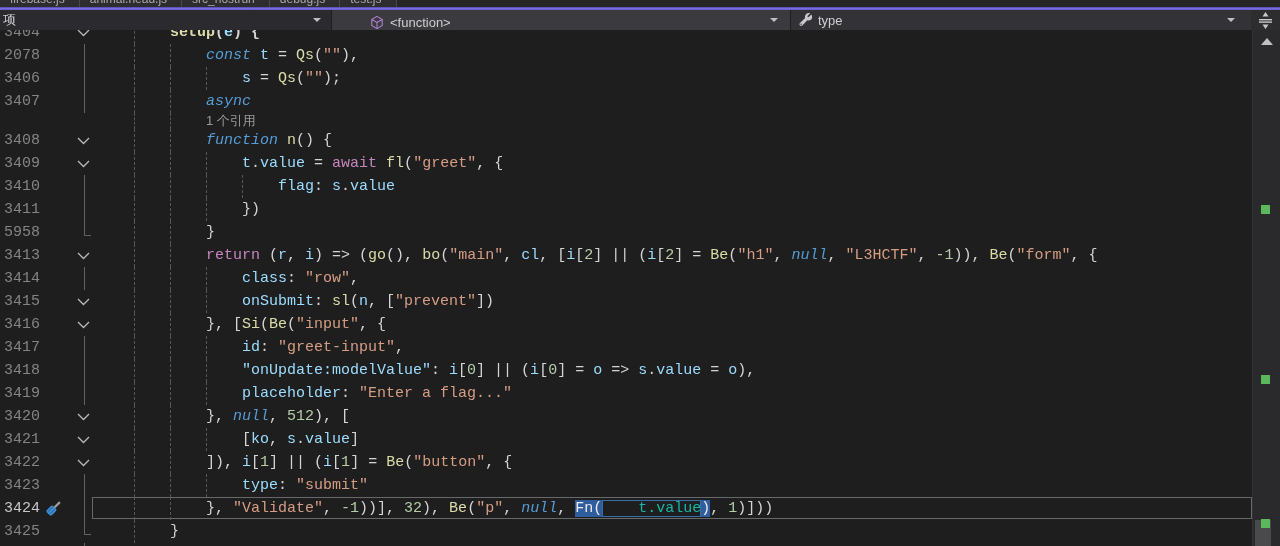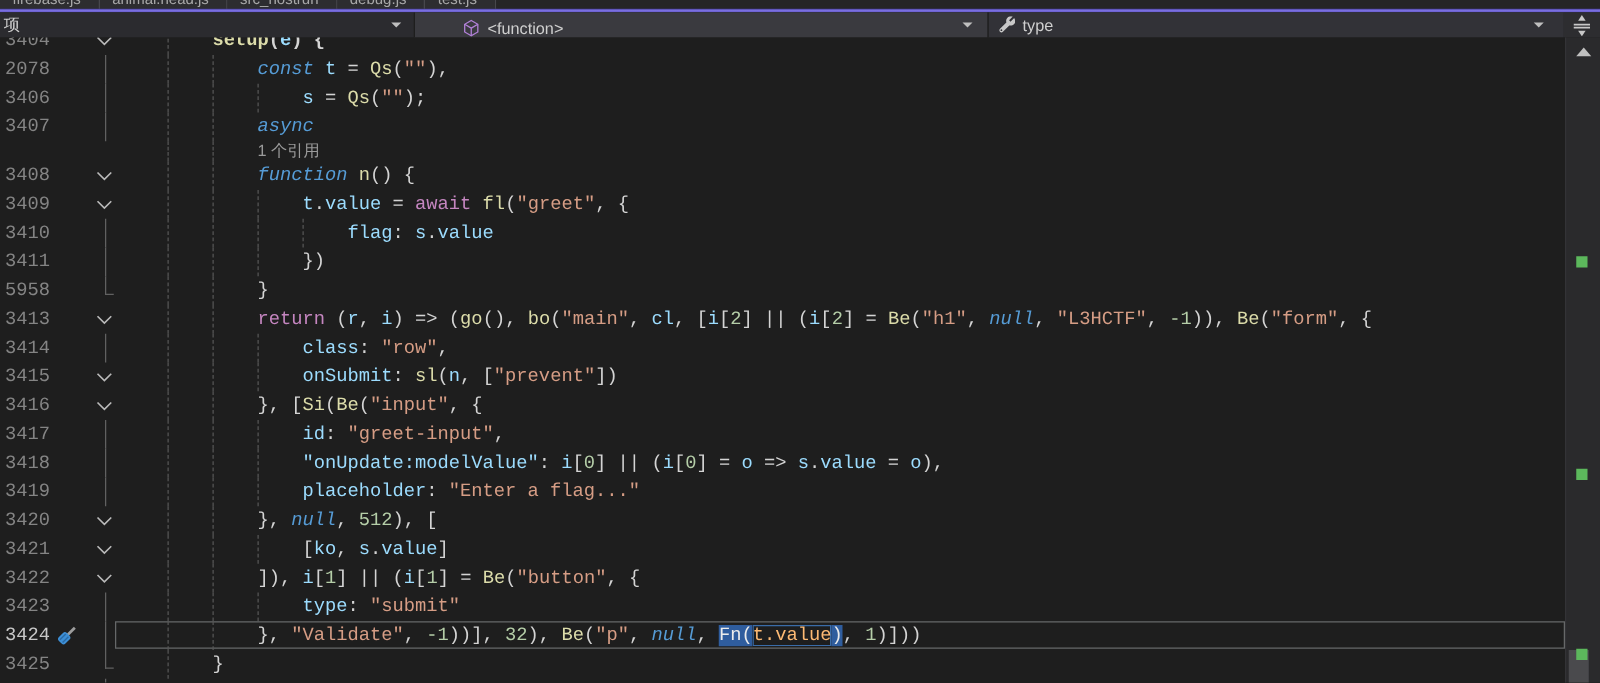--- a/index.html
+++ b/index.html
@@ -50,21 +50,21 @@
                 border-left:1px solid #616161; border-bottom:1px solid #616161; }
   .quickfix { position:absolute; left:44px; top:2px; line-height:0; cursor:pointer; }
   .curline { position:absolute; left:92px; right:0; top:0; height:22px;
              border:1px solid #666869; }
 
   .tok-kw  { color:#569cd6;font-style:italic; } .tok-ctl { color:#c586c0; }
   .tok-fn  { color:#dcdcaa; } .tok-id  { color:#9cdcfe; }
   .tok-str { color:#d69d85; } .tok-num { color:#b5cea8; }
   .tok-pun { color:#d4d4d4; }
   .tok-hlbg { color:#ececec; background:#2f5d9e; }
-  .tok-hlid { color:#fdba74; box-shadow:inset 0 0 0 1px #3a6ca8; }
+  .tok-hlid { color:#14b8a6; box-shadow:inset 0 0 0 1px #3a6ca8;padding-left:36px; }
 
   
   .scrollbar { position:absolute; right:0; top:30px; width:28px; height:516px;
                background:#2a2a2c; border-left:1px solid #333336; }
   .sb-arrow { position:absolute; left:8px; top:8px; width:0; height:0;
               border-left:6px solid transparent; border-right:6px solid transparent;
               border-bottom:7px solid #c0c0c0; }
   .sb-thumb { position:absolute; left:2px; top:490px; width:16px; height:26px; background:#4a4a4d; }
   .sb-mark { position:absolute; left:8px; width:9px; height:9px; background:#5cb85c; }
 </style>

